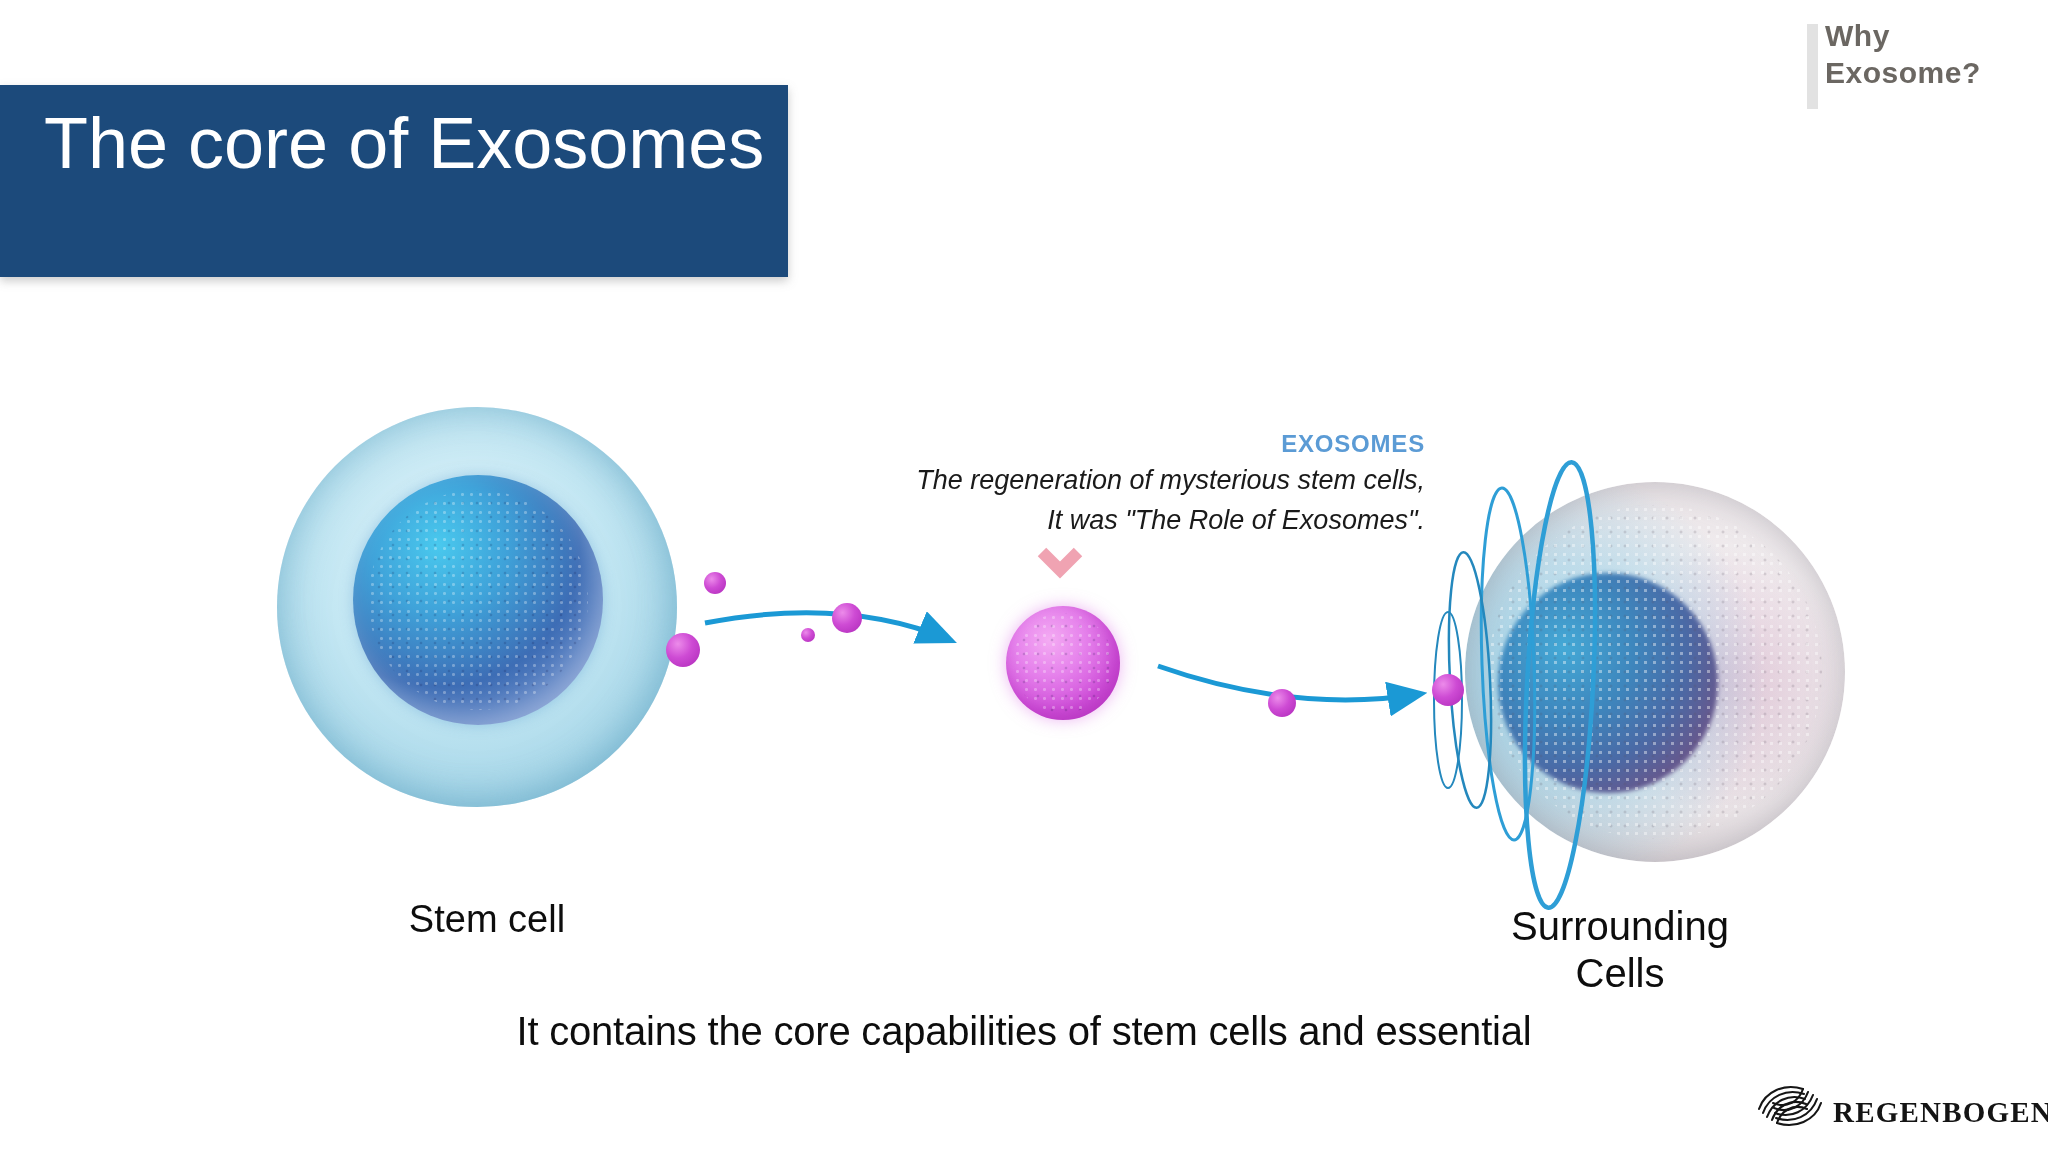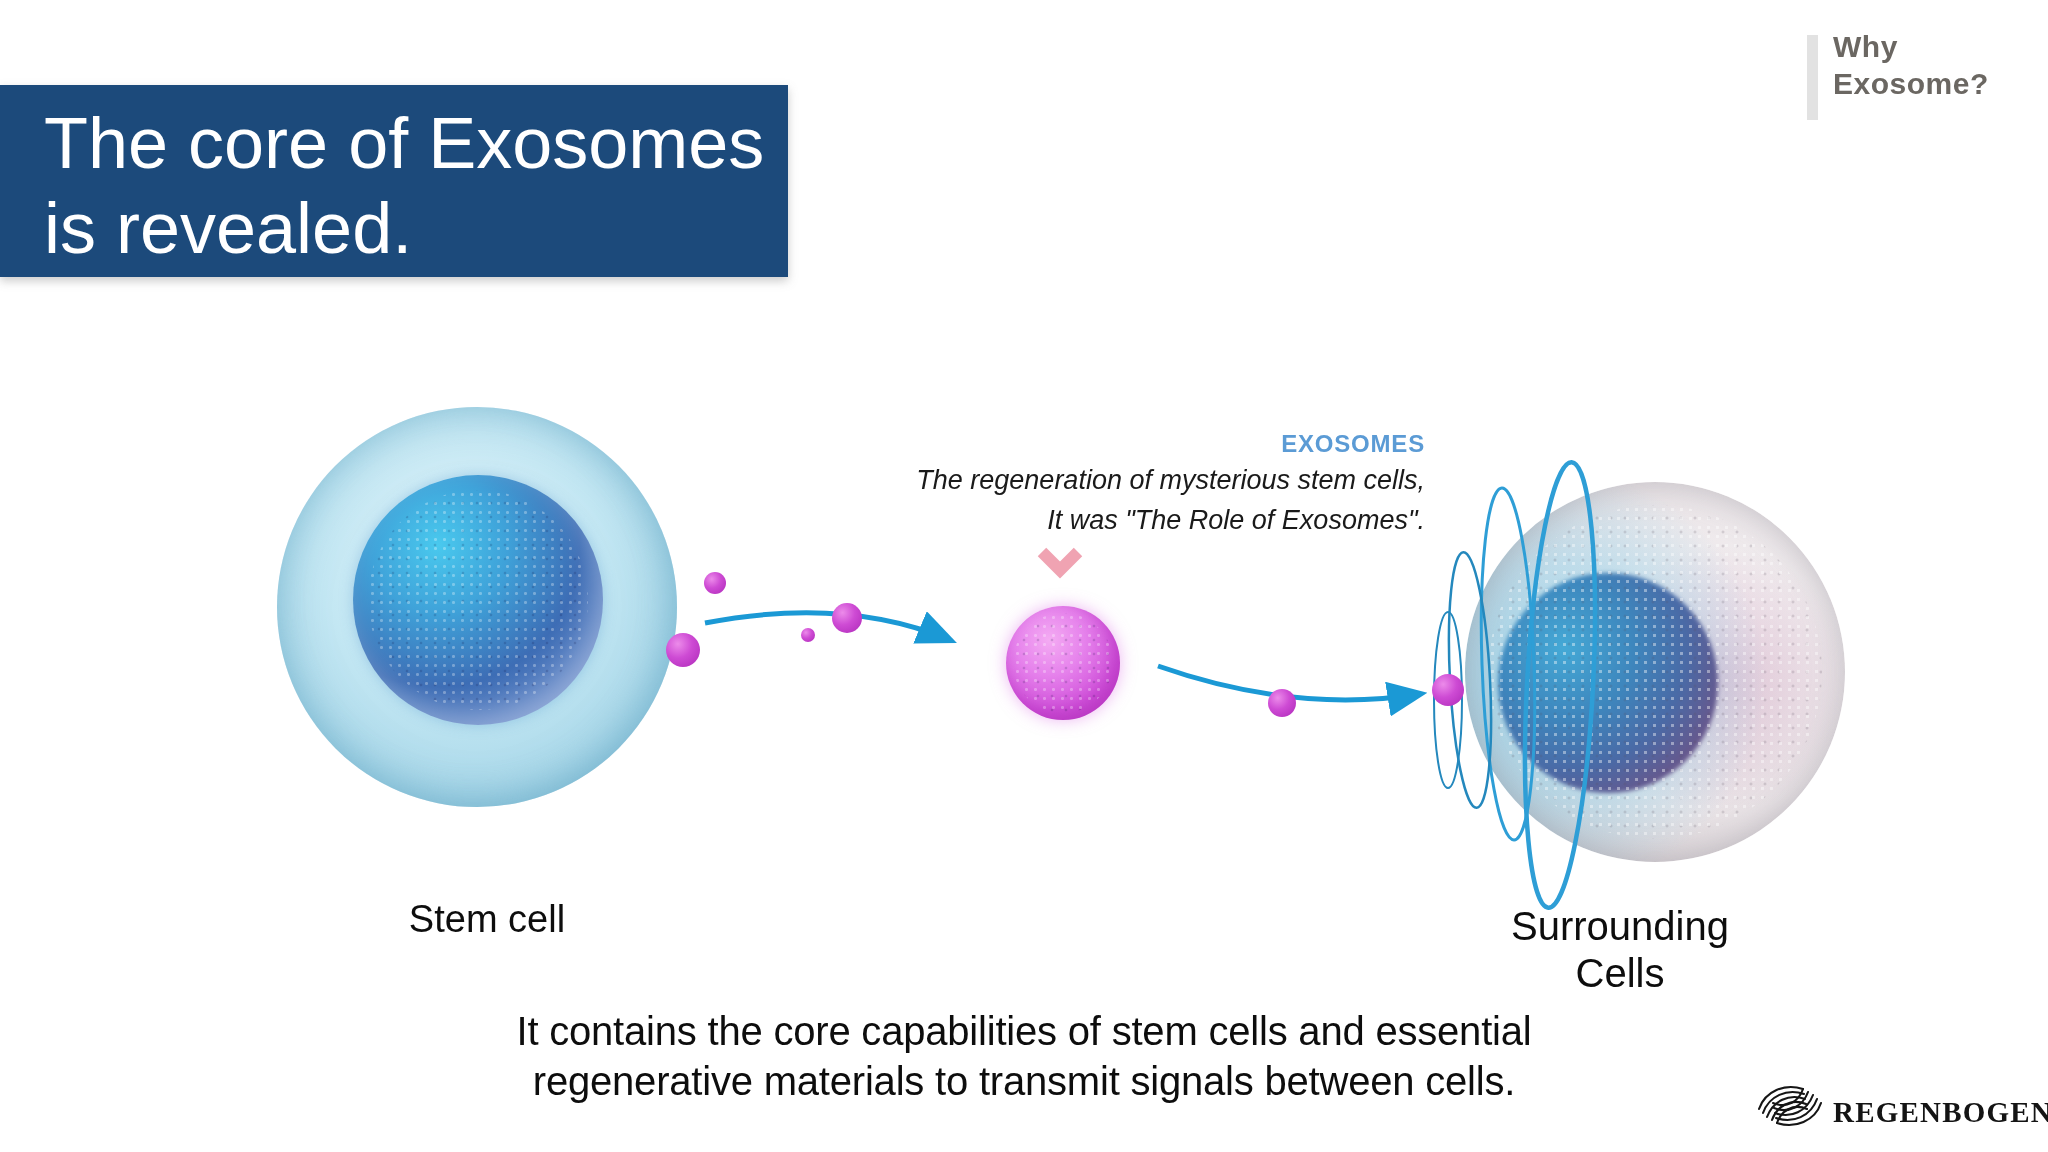--- a/index.html
+++ b/index.html
@@ -17,21 +17,21 @@
     background:#1C4A7B;
     box-shadow:0 4px 9px rgba(110,110,110,.35);
     box-sizing:border-box;
     padding:16px 0 0 44px;
   }
   .title-line{
     color:#ffffff;font-size:72px;line-height:85px;font-weight:400;
     letter-spacing:0;white-space:nowrap;
   }
   
-  .corner-tag{position:absolute;left:1807px;top:28px;display:flex;gap:8px;}
+  .corner-tag{position:absolute;left:1807px;top:17px;display:flex;}
   .corner-bar{width:11px;height:85px;background:#E2E2E2;margin-top:7px;}
   .corner-text{margin-left:7px;font-size:30px;line-height:37px;font-weight:700;color:#6B6762;letter-spacing:.5px;}
   
   .cell{position:absolute;border-radius:50%;}
   .cell-left{
     left:277px;top:407px;width:400px;height:400px;
     background:radial-gradient(circle at 45% 36%, #dcf2f9 0%, #c3e7f3 42%, #abd9ea 72%, #8fc6dc 93%, #7fb8d0 100%);
     box-shadow:inset 0 0 46px rgba(86,158,190,.5), inset -6px -10px 30px rgba(120,180,205,.35);
   }
   .cell-left .nucleus{
@@ -87,21 +87,20 @@
   .brand-name{font-family:"Liberation Serif","DejaVu Serif",serif;font-weight:700;
     font-size:29px;color:#141414;letter-spacing:1.2px;margin-left:10px;margin-top:12px;white-space:nowrap;}
 </style>
 </head>
 <body>
 
 <div id="slide">
 
   <div class="title-box">
     <div class="title-line">The core of Exosomes</div>
-    <div class="title-line">is revealed.</div>
   </div>
 
   <div class="corner-tag">
     <div class="corner-bar"></div>
     <div class="corner-text">
       <div>Why</div>
       <div>Exosome?</div>
     </div>
   </div>
 
@@ -157,21 +156,20 @@
   </div>
 
   <div class="label label-surround">
     <div>Surrounding</div>
     <div>Cells</div>
   </div>
   <div class="label label-stem">Stem cell</div>
 
   <div class="footer-text">
     <div>It contains the core capabilities of stem cells and essential</div>
-    <div>regenerative materials to transmit signals between cells.</div>
   </div>
 
   <div class="brand">
     <svg width="66" height="48" viewBox="0 0 66 46">
       <g fill="none" stroke="#161616" stroke-width="2.1" stroke-linecap="round">
         <path d="M2,26 C8,8 28,0 46,6"></path>
         <path d="M6,30 C12,13 30,5 47,11"></path>
         <path d="M10,34 C16,18 32,10 48,16"></path>
         <path d="M15,37 C20,23 34,15 49,21"></path>
         <path d="M20,40 C24,28 36,20 50,26"></path>

